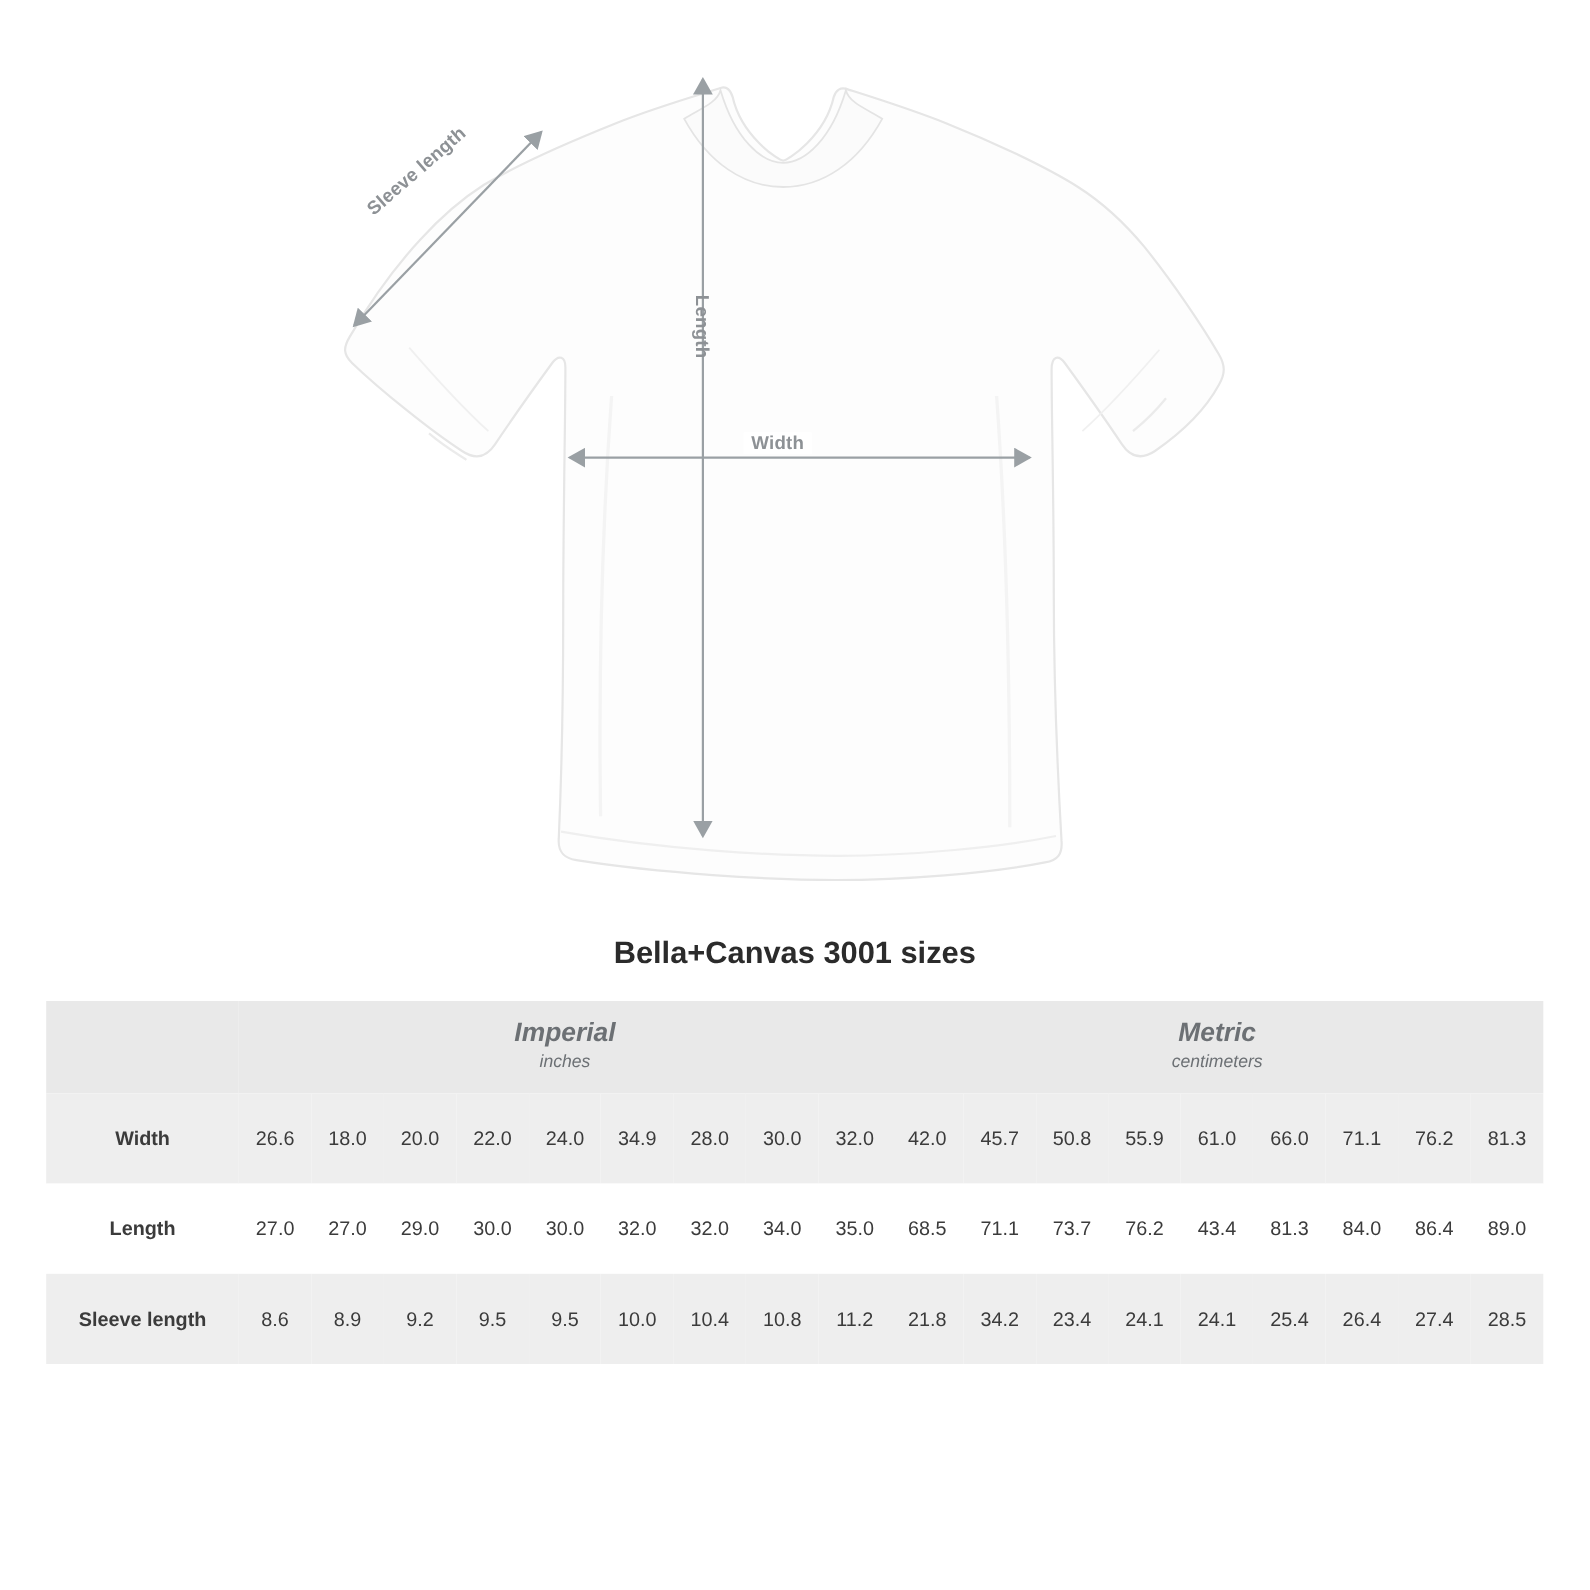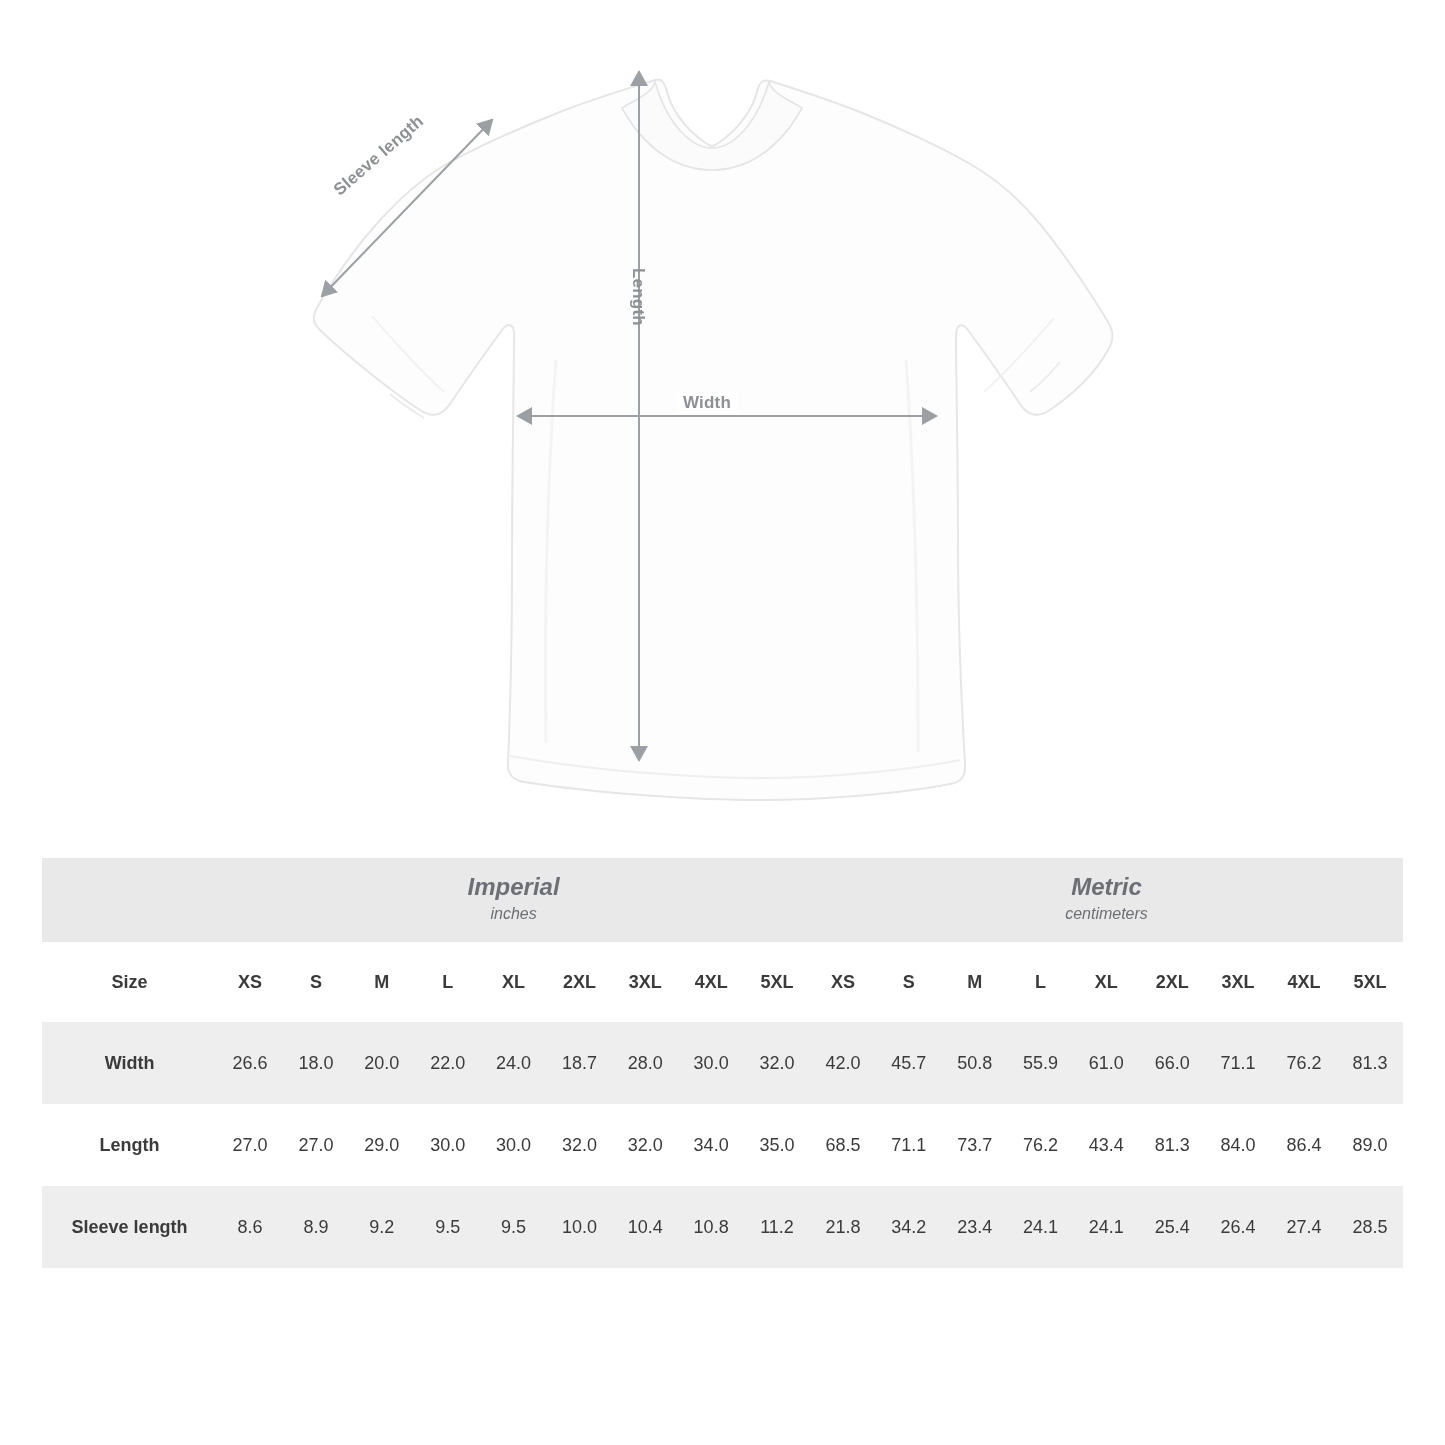--- a/index.html
+++ b/index.html
@@ -210,20 +210,21 @@
 
       <line x1="518" y1="416" x2="936" y2="416" stroke="#9aa0a4" stroke-width="2" marker-start="url(#arrowStart)" marker-end="url(#arrowEnd)"></line>
     </svg>
 
     <div class="dim-label label-sleeve">Sleeve length</div>
     <div class="dim-label label-length">Length</div>
     <div class="dim-label label-width">Width</div>
   </div>
 
   <div class="chart-head">
+    <h1 class="chart-title">Bella+Canvas 3001 sizes</h1>
   </div>
 
   <div class="table-wrap">
     <table class="size-table">
       <colgroup>
         <col style="width:175px">
         <col span="18" style="width:65.8px">
       </colgroup>
       <tbody>
         <tr class="unit-band">
@@ -231,50 +232,29 @@
           <td colspan="9">
             <div class="unit-title">Imperial</div>
             <div class="unit-sub">inches</div>
           </td>
           <td colspan="9">
             <div class="unit-title">Metric</div>
             <div class="unit-sub">centimeters</div>
           </td>
         </tr>
 
-        <tr class="hdr-row">
-          <td class="rowhead">Size</td>
-          <td>XS</td>
-          <td>S</td>
-          <td>M</td>
-          <td>L</td>
-          <td>XL</td>
-          <td>2XL</td>
-          <td>3XL</td>
-          <td>4XL</td>
-          <td>5XL</td>
-          <td>XS</td>
-          <td>S</td>
-          <td>M</td>
-          <td>L</td>
-          <td>XL</td>
-          <td>2XL</td>
-          <td>3XL</td>
-          <td>4XL</td>
-          <td>5XL</td>
-        </tr>
 
         <tr class="data-row shade">
           <td class="rowhead">Width</td>
           <td>26.6</td>
           <td>18.0</td>
           <td>20.0</td>
           <td>22.0</td>
           <td>24.0</td>
-          <td>18.7</td>
+          <td>34.9</td>
           <td>28.0</td>
           <td>30.0</td>
           <td>32.0</td>
           <td>42.0</td>
           <td>45.7</td>
           <td>50.8</td>
           <td>55.9</td>
           <td>61.0</td>
           <td>66.0</td>
           <td>71.1</td>

